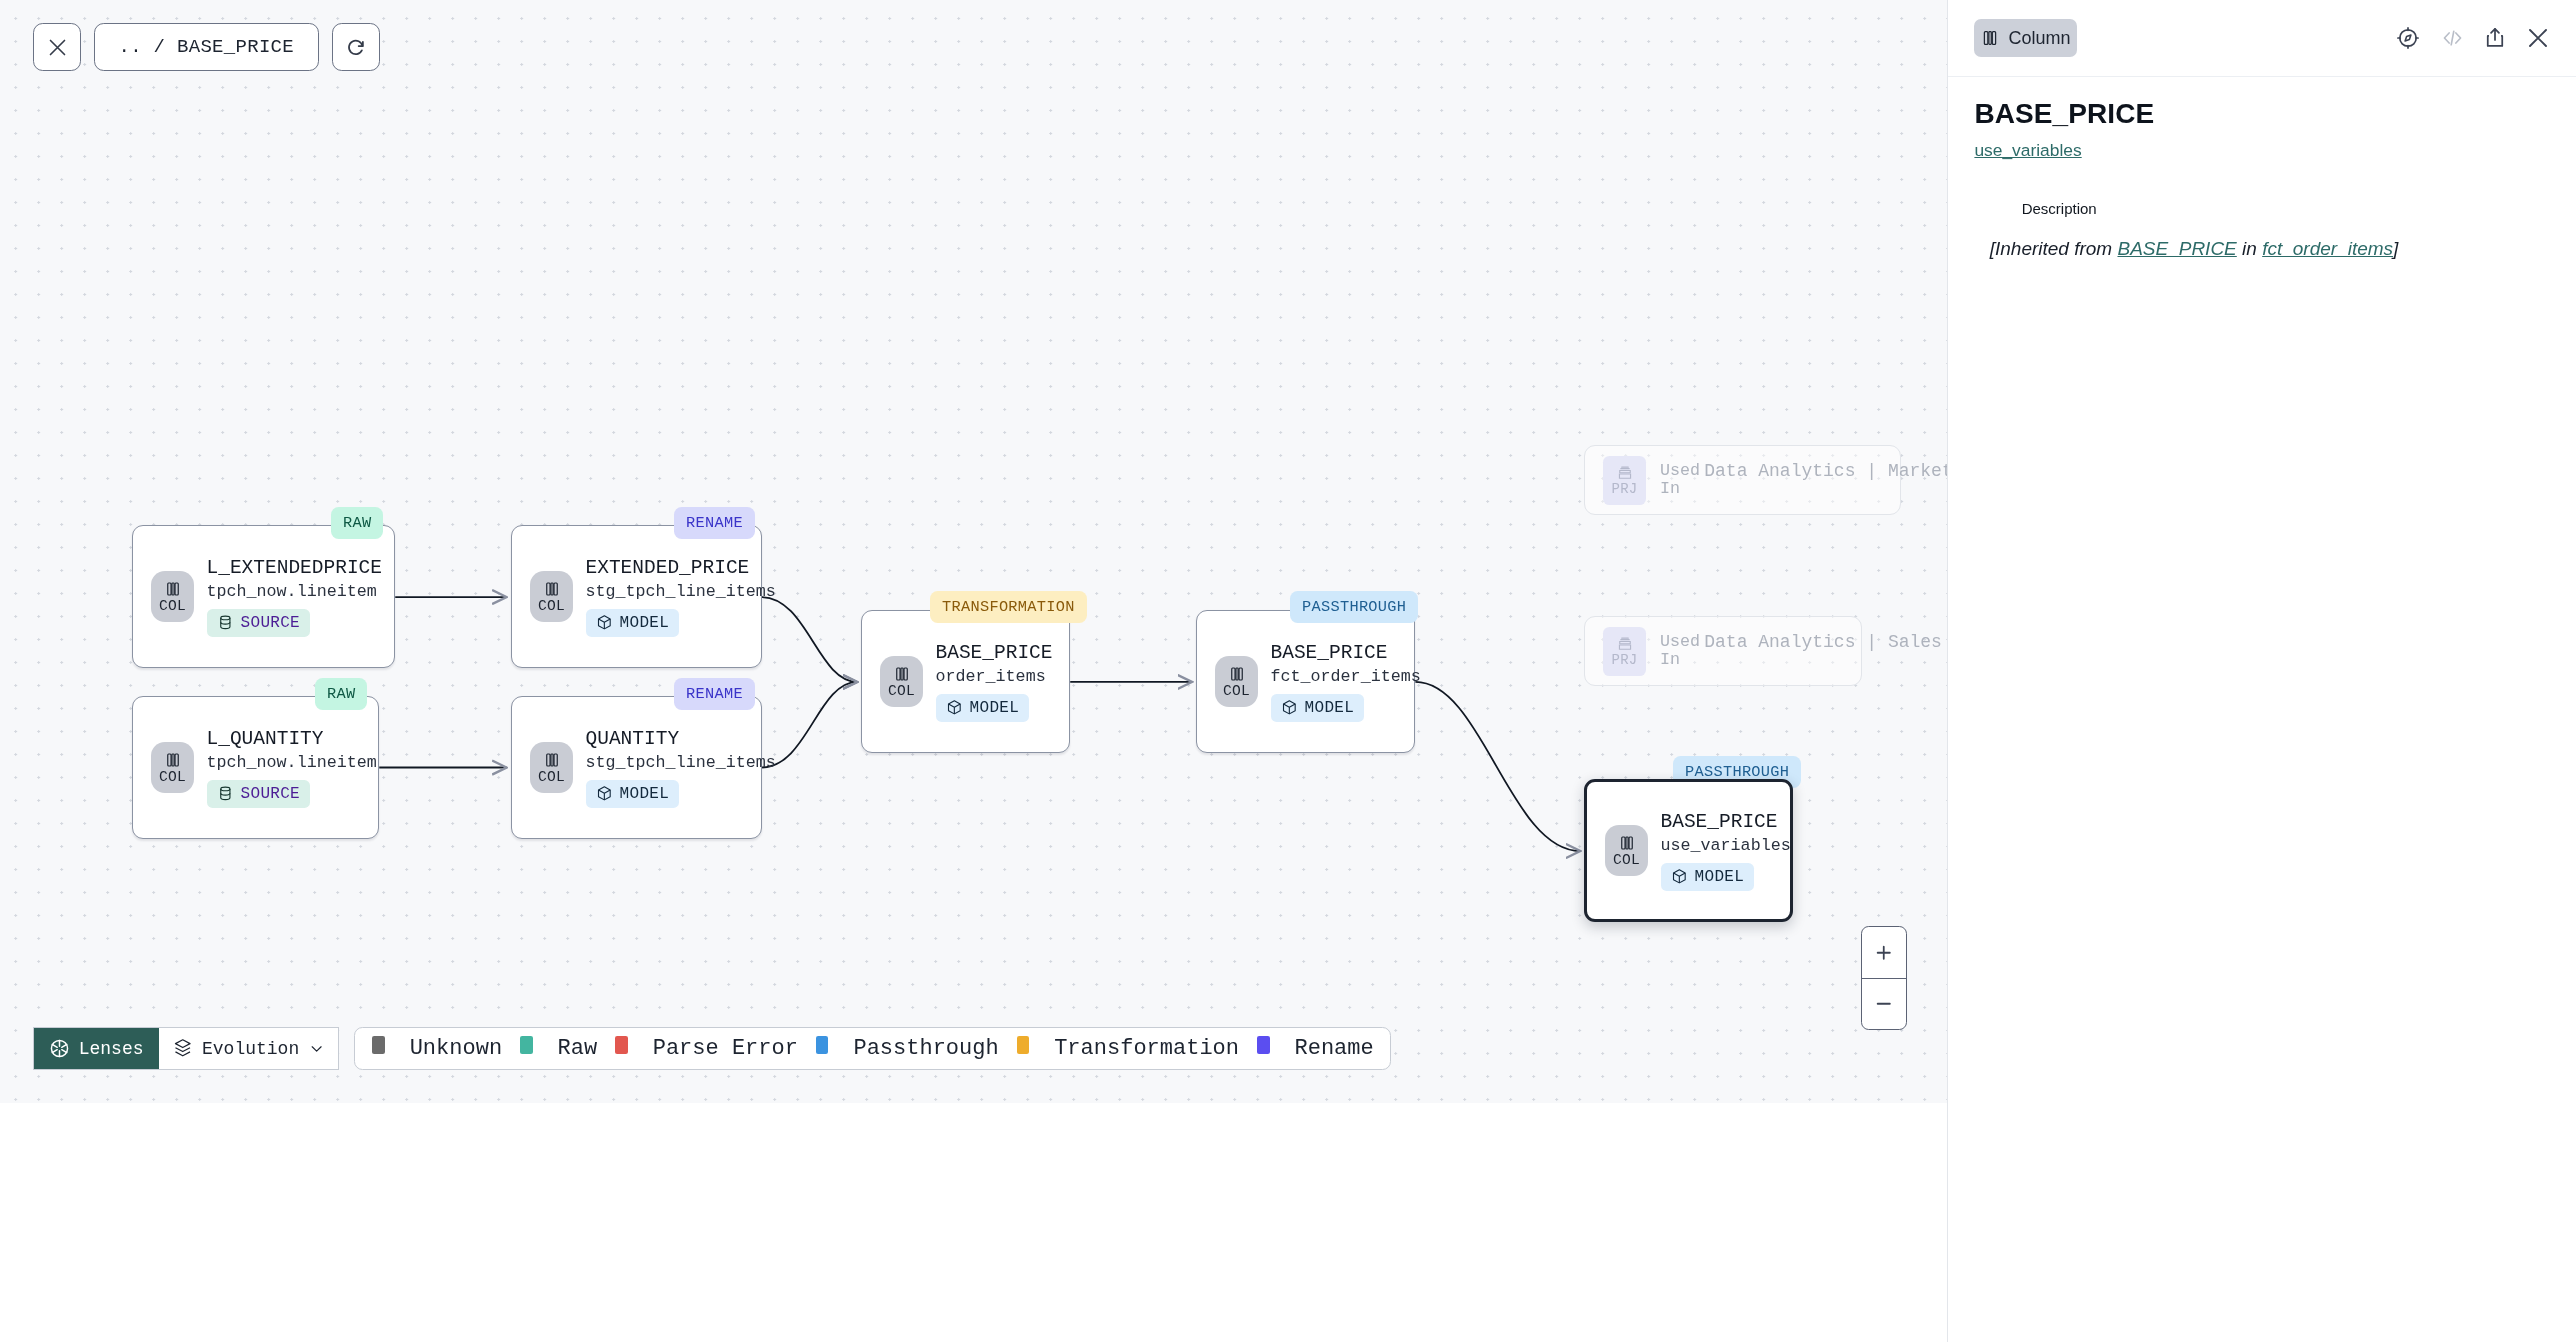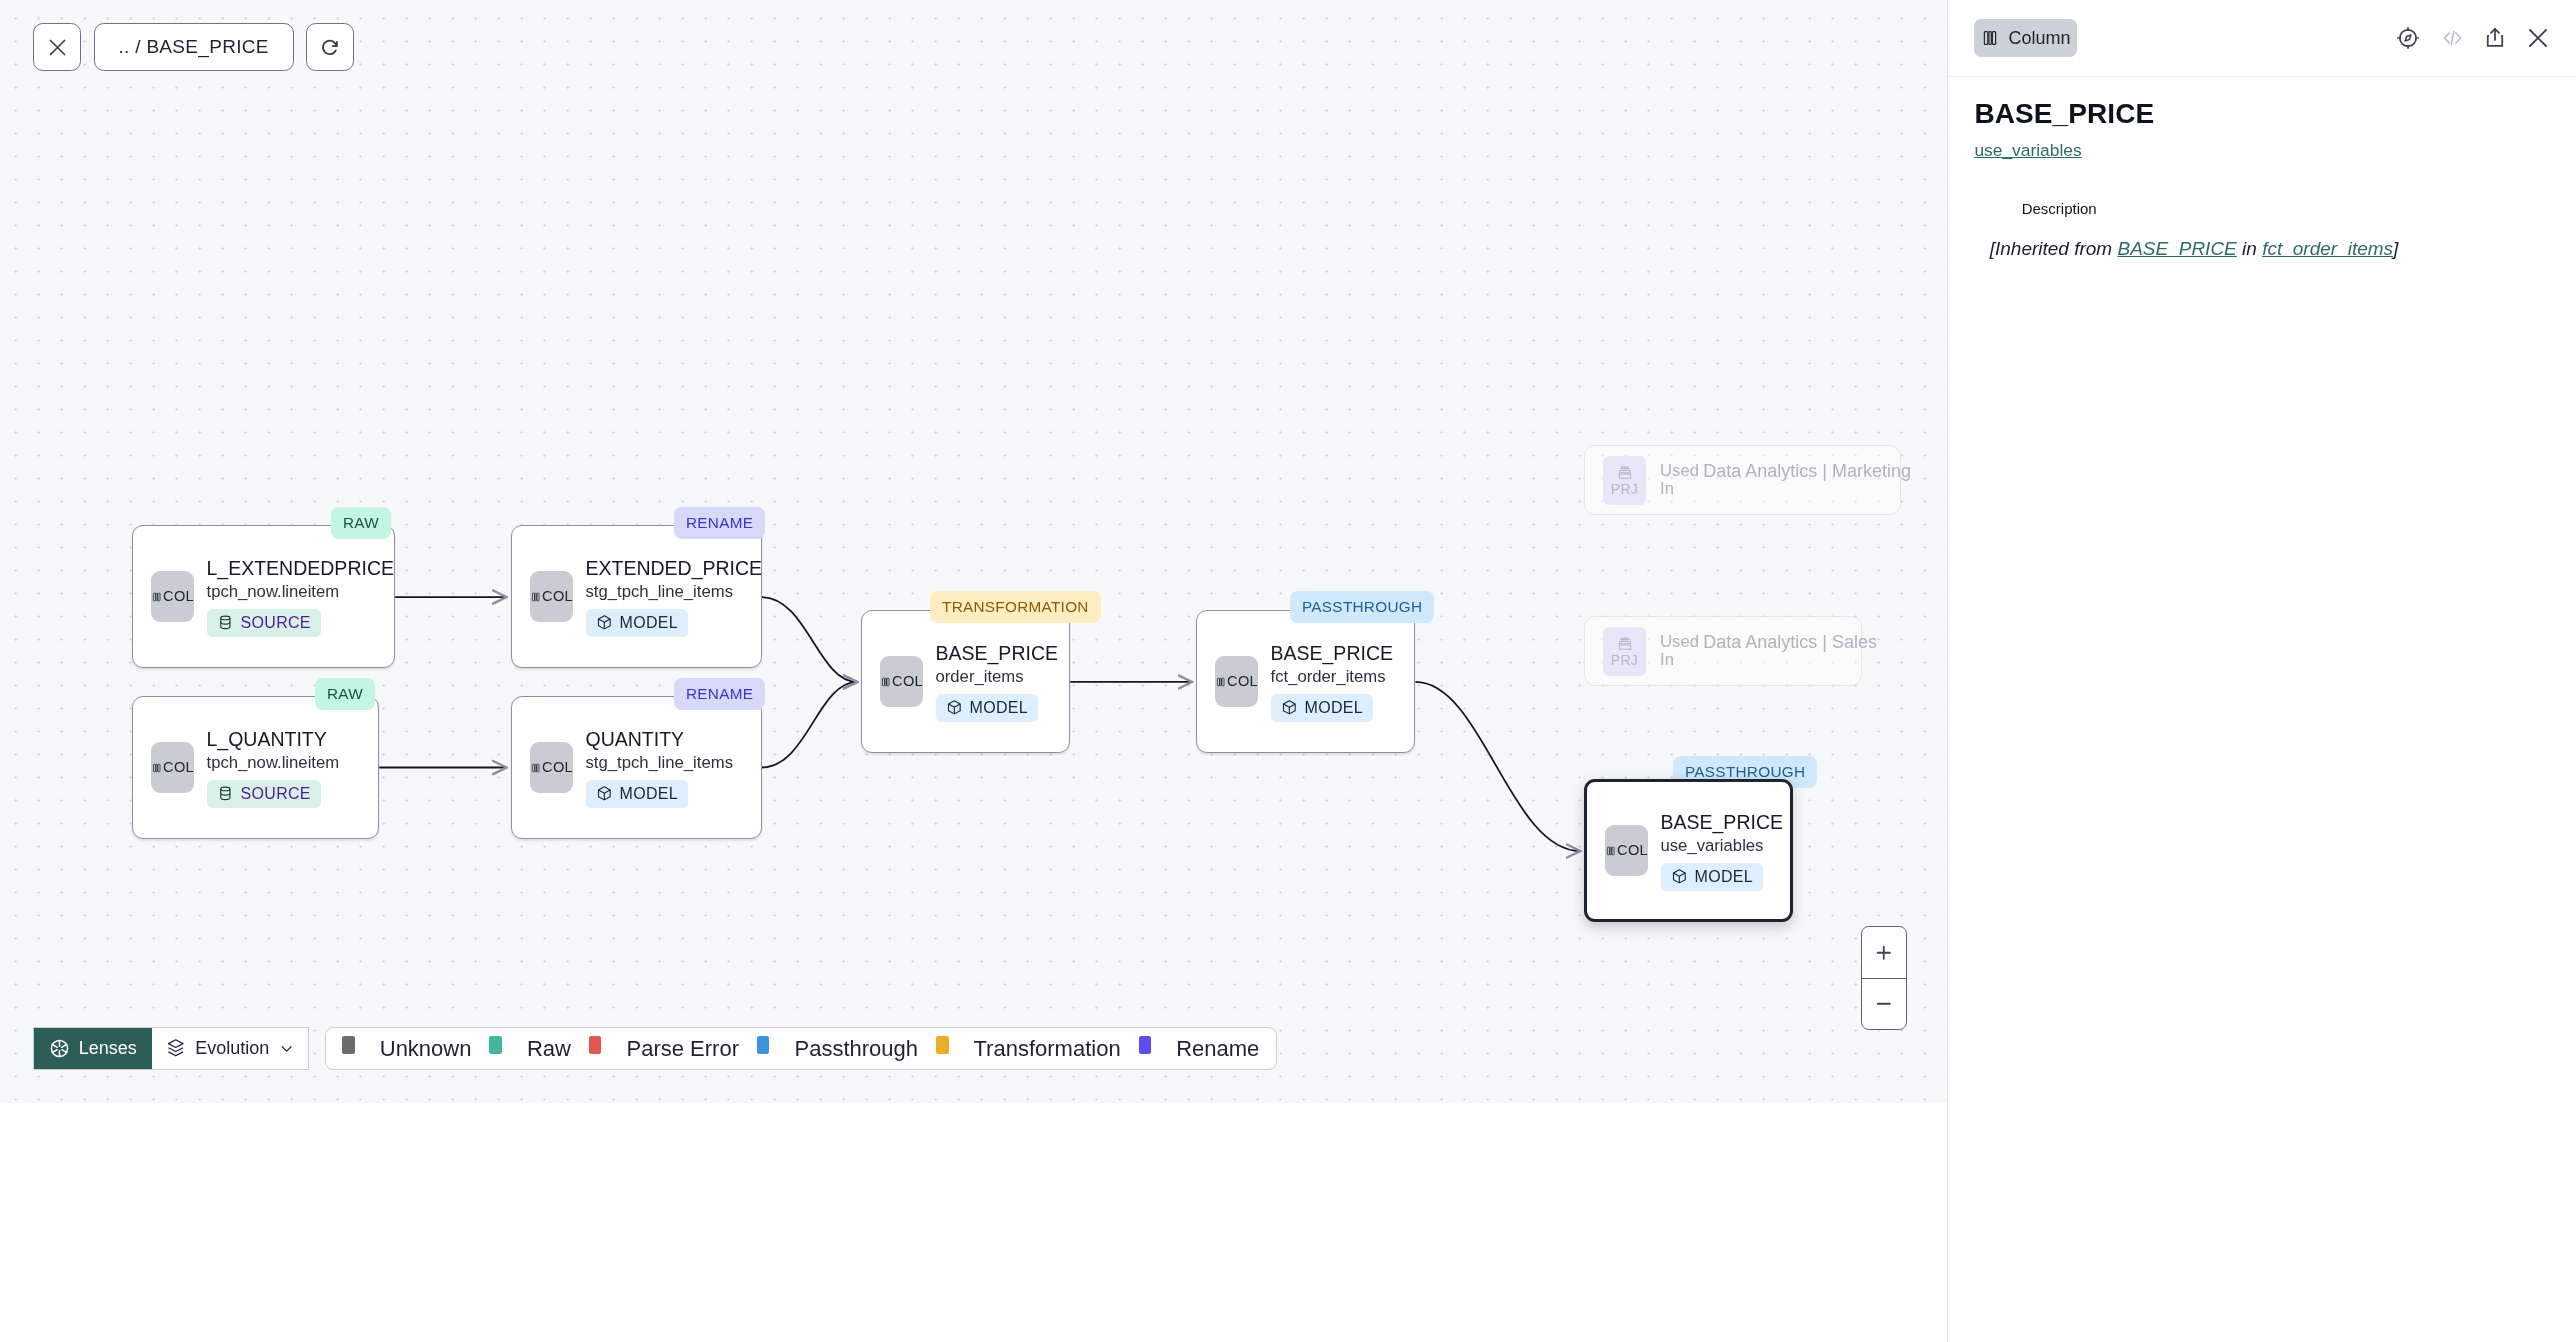--- a/index.html
+++ b/index.html
@@ -14,20 +14,21 @@
   
   #canvas {
     position: relative;
     width: 1947px; height: 1103px;
     background-color: #f7f8fa;
     background-image: radial-gradient(circle, #d3d7de 1.1px, transparent 1.2px);
     background-size: 23px 23px;
     background-position: 4.2px 7px;
     overflow: hidden;
     flex: 0 0 auto;
+    font-family: Liberation Mono, monospace;
   }
 
   
   #topbar { position: absolute; top: 23px; left: 33px; display: flex; align-items: center; gap: 12.5px; z-index: 40; }
   .tb-btn {
     background: #fff; border: 1.5px solid #6b7385; border-radius: 9.7px;
     height: 48px; display: flex; align-items: center; justify-content: center;
     color: #353c4a; cursor: pointer;
   }
   .tb-sq { width: 48px; }
@@ -38,22 +39,22 @@
     position: absolute;
     background: #ffffff;
     border: 1.5px solid #8b93a3;
     border-radius: 11px;
     box-shadow: 0 1.4px 2.1px rgba(25,32,48,.10);
     z-index: 10;
   }
   .node.selected { border: 3.5px solid #1d2430; box-shadow: 0 4.2px 12.5px rgba(25,32,48,.22); z-index: 22; }
   .node-inner { display: flex; align-items: center; height: 100%; padding: 0 15.3px 0 18px; gap: 12.5px; }
   .coltag {
-    flex: 0 0 auto; width: 43px; height: 51px; background: #c9ccd4; border-radius: 9px;
-    display: flex; flex-direction: row; align-items: center; justify-content: center; gap: 0.7px;
+    flex: 0 0 auto; width: 43px; height: 51px; background: #c9ccd4; border-radius: 14px;
+    display: flex; flex-direction: column; align-items: center; justify-content: center; gap: 0.7px;
     color: #1d2430;
   }
   .coltag .tagtxt { font-size: 14.6px; letter-spacing: 0.3px; line-height: 1; }
   .node-body { display: flex; flex-direction: column; align-items: flex-start; gap: 3.5px; padding-top: 1.4px; }
   .node-title { font-size: 19.5px; color: #151b26; line-height: 1.12; white-space: nowrap; }
   .node-sub { font-size: 16.7px; color: #2b323f; line-height: 1.12; white-space: nowrap; }
   .chip {
     margin-top: 3.5px; display: inline-flex; align-items: center; gap: 7px;
     height: 28px; padding: 0 10.4px; border-radius: 5.6px; font-size: 16px; letter-spacing: 0.3px; white-space: nowrap;
   }

